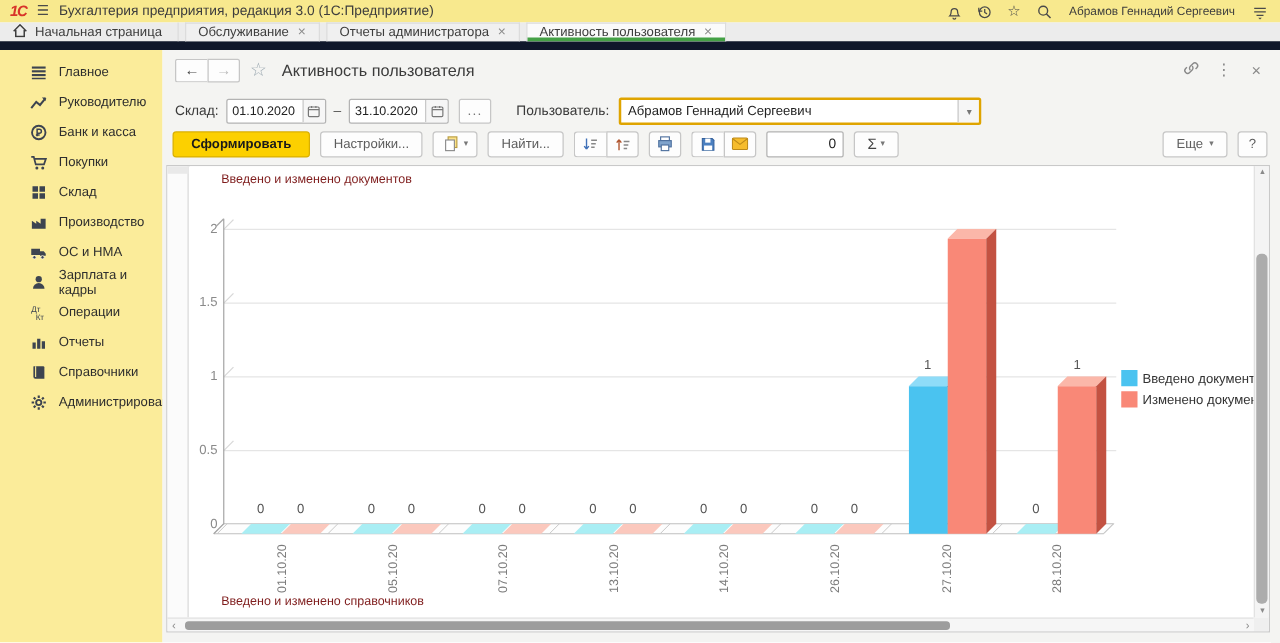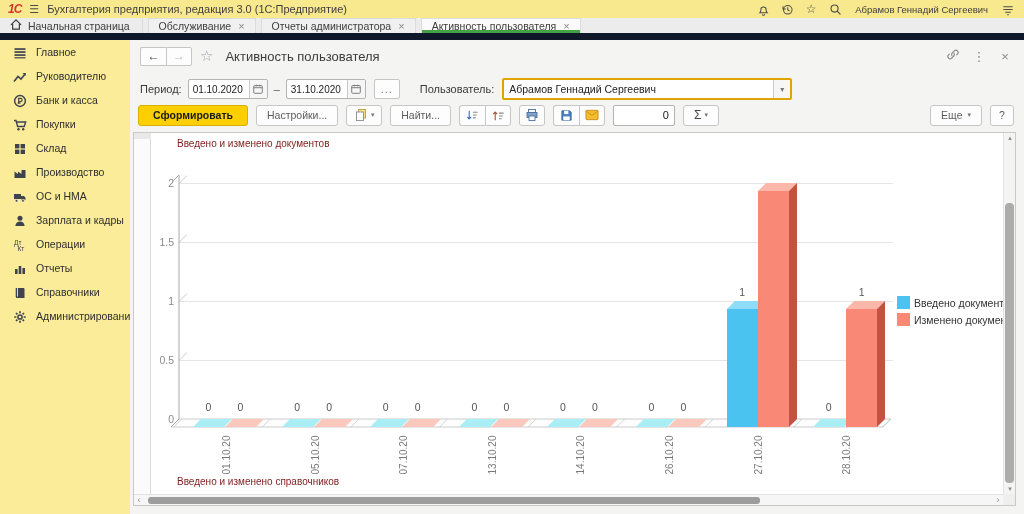--- a/index.html
+++ b/index.html
@@ -24,21 +24,21 @@
   .home-lbl { font-size:10.5px; color:#3d3d3d; }
   .tab { display:flex; align-items:center; gap:7px; padding:0 10px; margin-left:5px; background:#f0f0f0;
          border:1px solid #dcdcdc; border-bottom:none; font-size:10.5px; color:#3d3d3d; cursor:pointer; position:relative; }
   .tab.active { background:#fafafa; }
   .tab.active::after { content:""; position:absolute; left:0; right:0; bottom:0; height:3px; background:#45a146; }
   .tab-close { color:#8a8a8a; font-size:11px; }
 
   
   .main { display:flex; height:474px; }
   .sidebar { width:130px; background:#fbec9a; padding-top:6px; flex:none; }
-  .side-item { height:24px; display:flex; align-items:flex-start; gap:9px; padding-left:13px; cursor:pointer; }
+  .side-item { height:24px; display:flex; align-items:center; gap:9px; padding-left:24px; cursor:pointer; }
   .side-icon { width:14px; height:14px; flex:none; }
   .side-lbl { font-size:10.5px; color:#2e2e2e; }
 
   .content { flex:1; position:relative; background:#f4f4f2; }
 
   
   .navrow { position:absolute; left:0; top:0; right:0; height:32px; display:flex; align-items:center; padding:0 10px; gap:8px; }
   .navbtns { display:flex; }
   .navbtn { width:26px; height:19px; background:#fdfdfd; border:1px solid #c6c6c6; display:flex; align-items:center; justify-content:center; font-size:12px; cursor:pointer; }
   .navbtn.back { color:#444; border-right:none; border-radius:2px 0 0 2px; }
@@ -281,21 +281,21 @@
       <span class="nav-ic">
         <svg width="14" height="13" viewBox="0 0 14 14">
             <path d="M6.2 8.8a2.4 2.4 0 0 1 0-3.4l2.2-2.2a2.4 2.4 0 0 1 3.4 3.4l-1.1 1.1M7.8 5.2a2.4 2.4 0 0 1 0 3.4L5.6 10.8a2.4 2.4 0 0 1-3.4-3.4l1.1-1.1" fill="none" stroke="#8a8a8a" stroke-width="1.2"></path>
           </svg>
       </span>
       <span class="nav-ic">⋮</span>
       <span class="nav-ic">×</span>
     </div>
 
     <div class="filterrow">
-      <span class="flabel">Период:</span>
+      <span class="flabel">Склад:</span>
       <div class="datefield">
         <span class="dateval">01.10.2020</span>
         <span class="calbtn">
           <svg width="12" height="12" viewBox="0 0 14 14">
               <rect x="2" y="3" width="10" height="9" rx="1" fill="none" stroke="#777" stroke-width="1.1"></rect>
               <path d="M2 5.5h10M5 2v2M9 2v2" stroke="#777" stroke-width="1.1"></path>
             </svg>
         </span>
       </div>
       <span class="dash">–</span>

